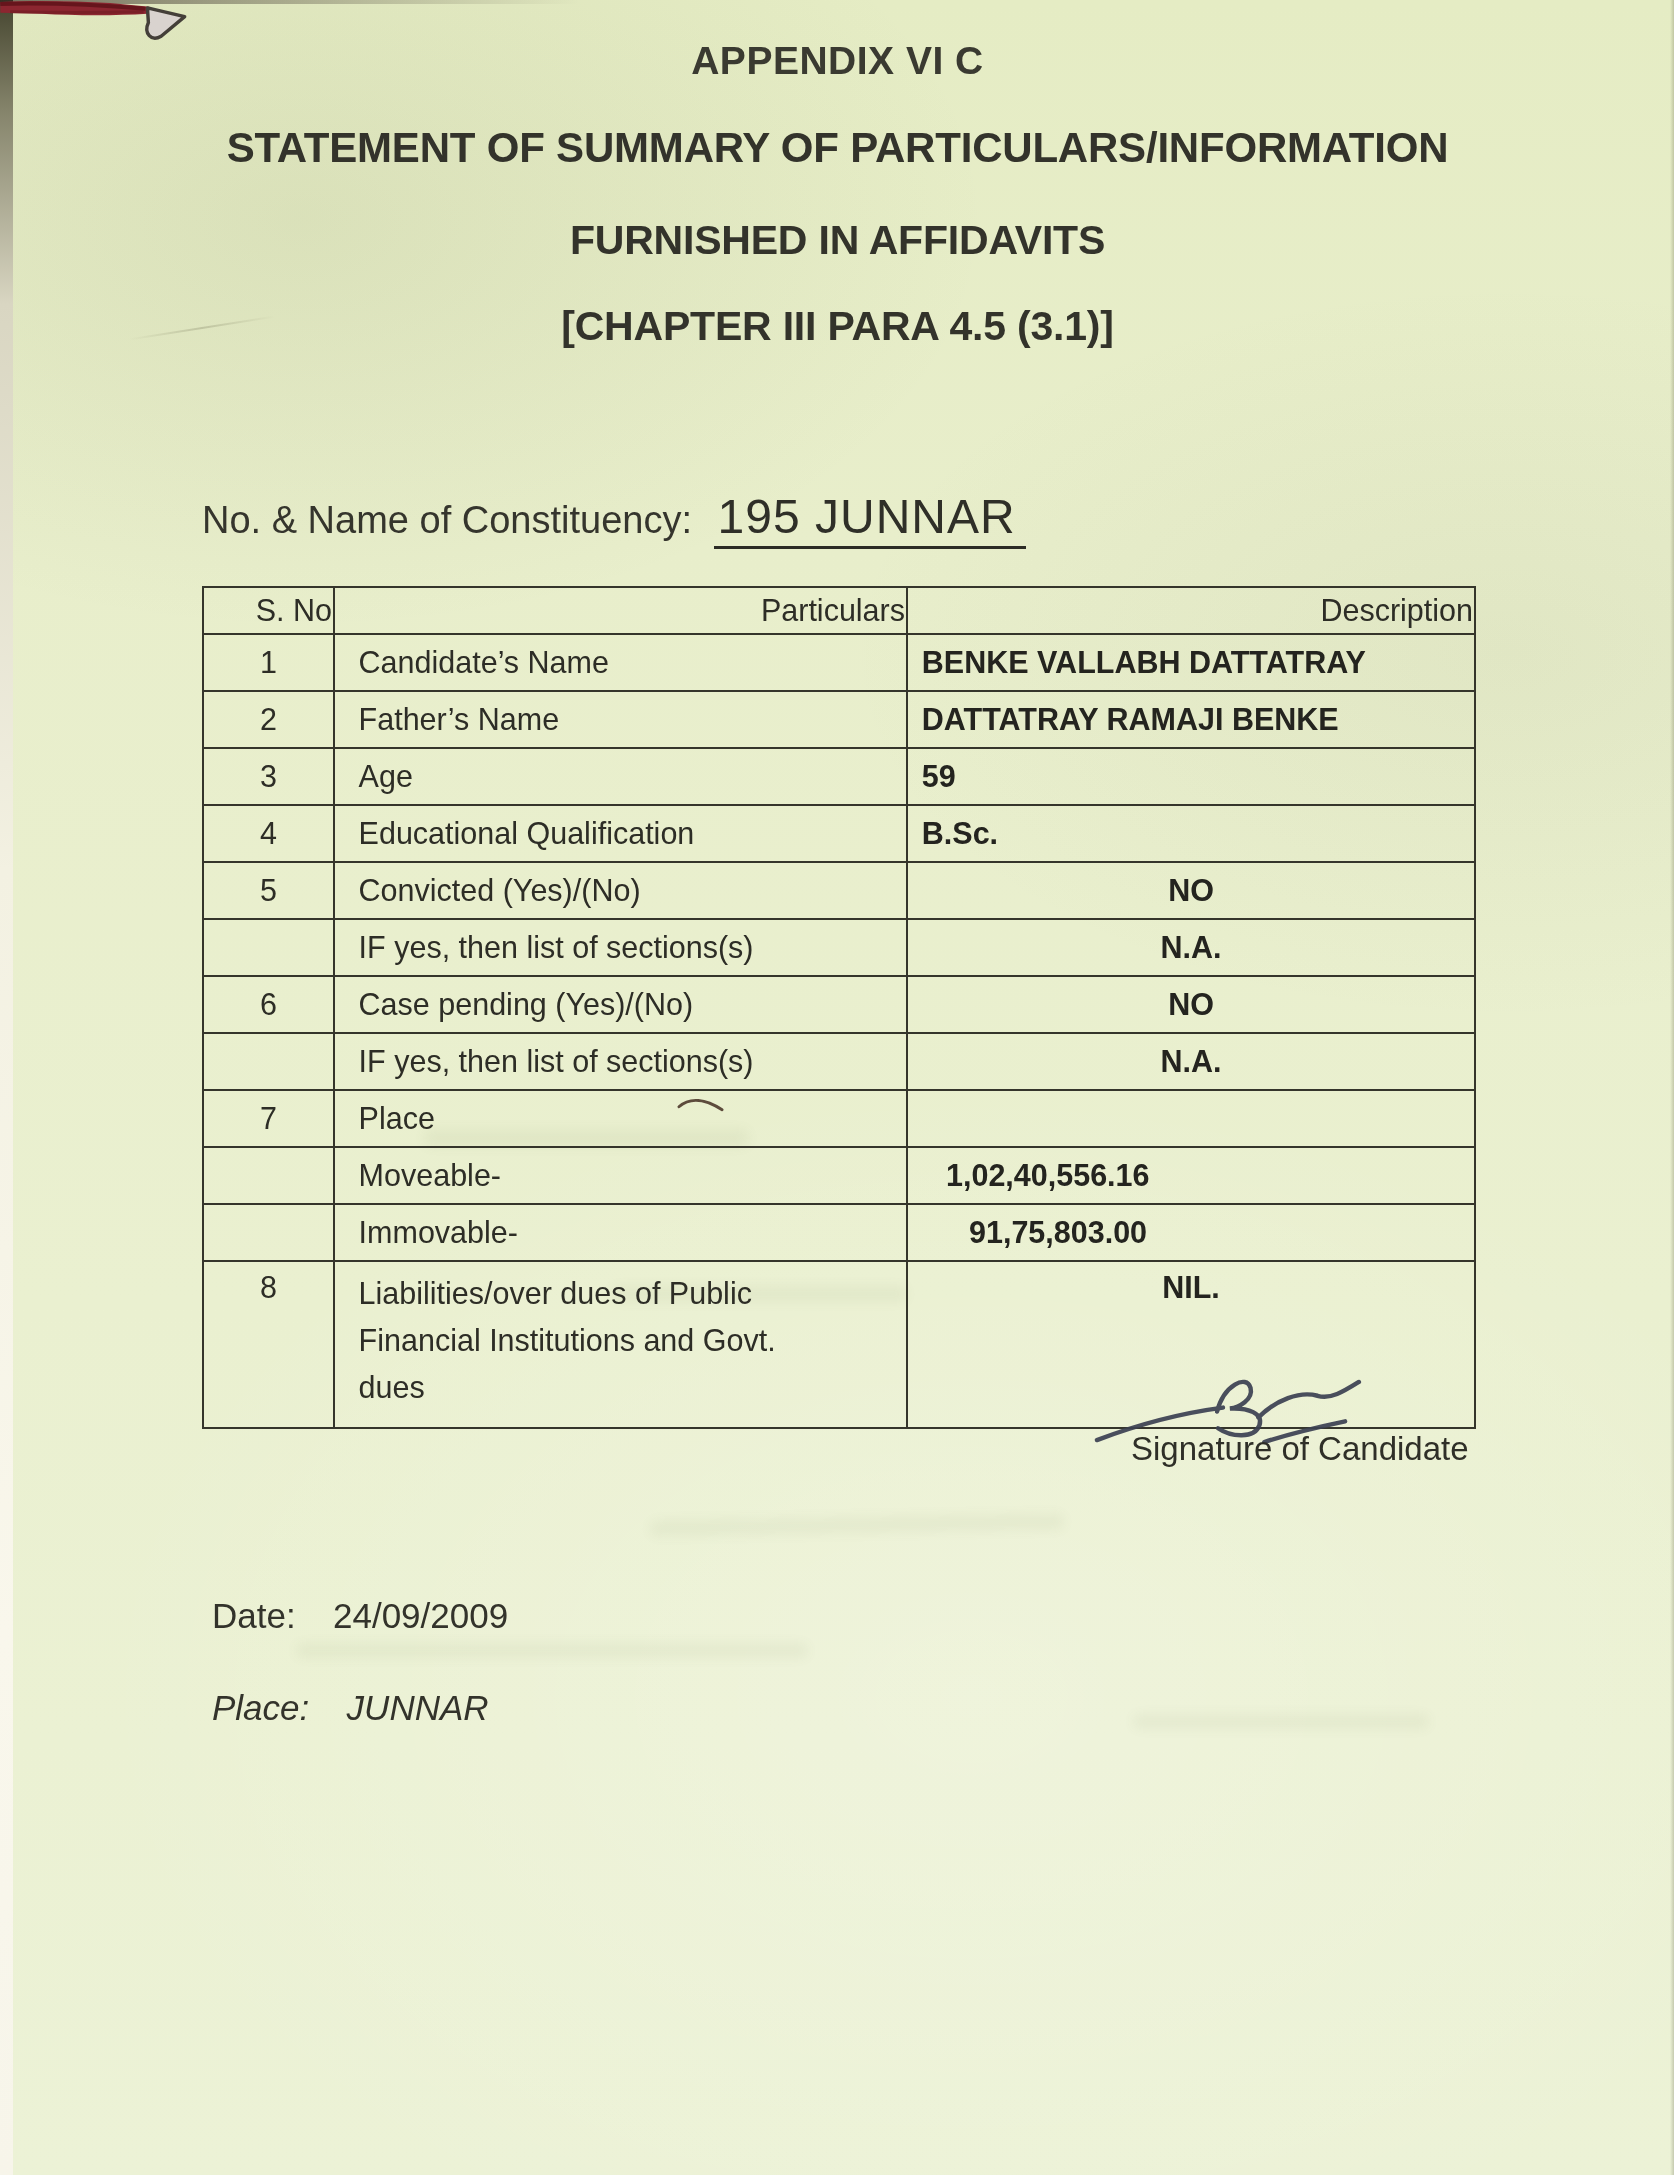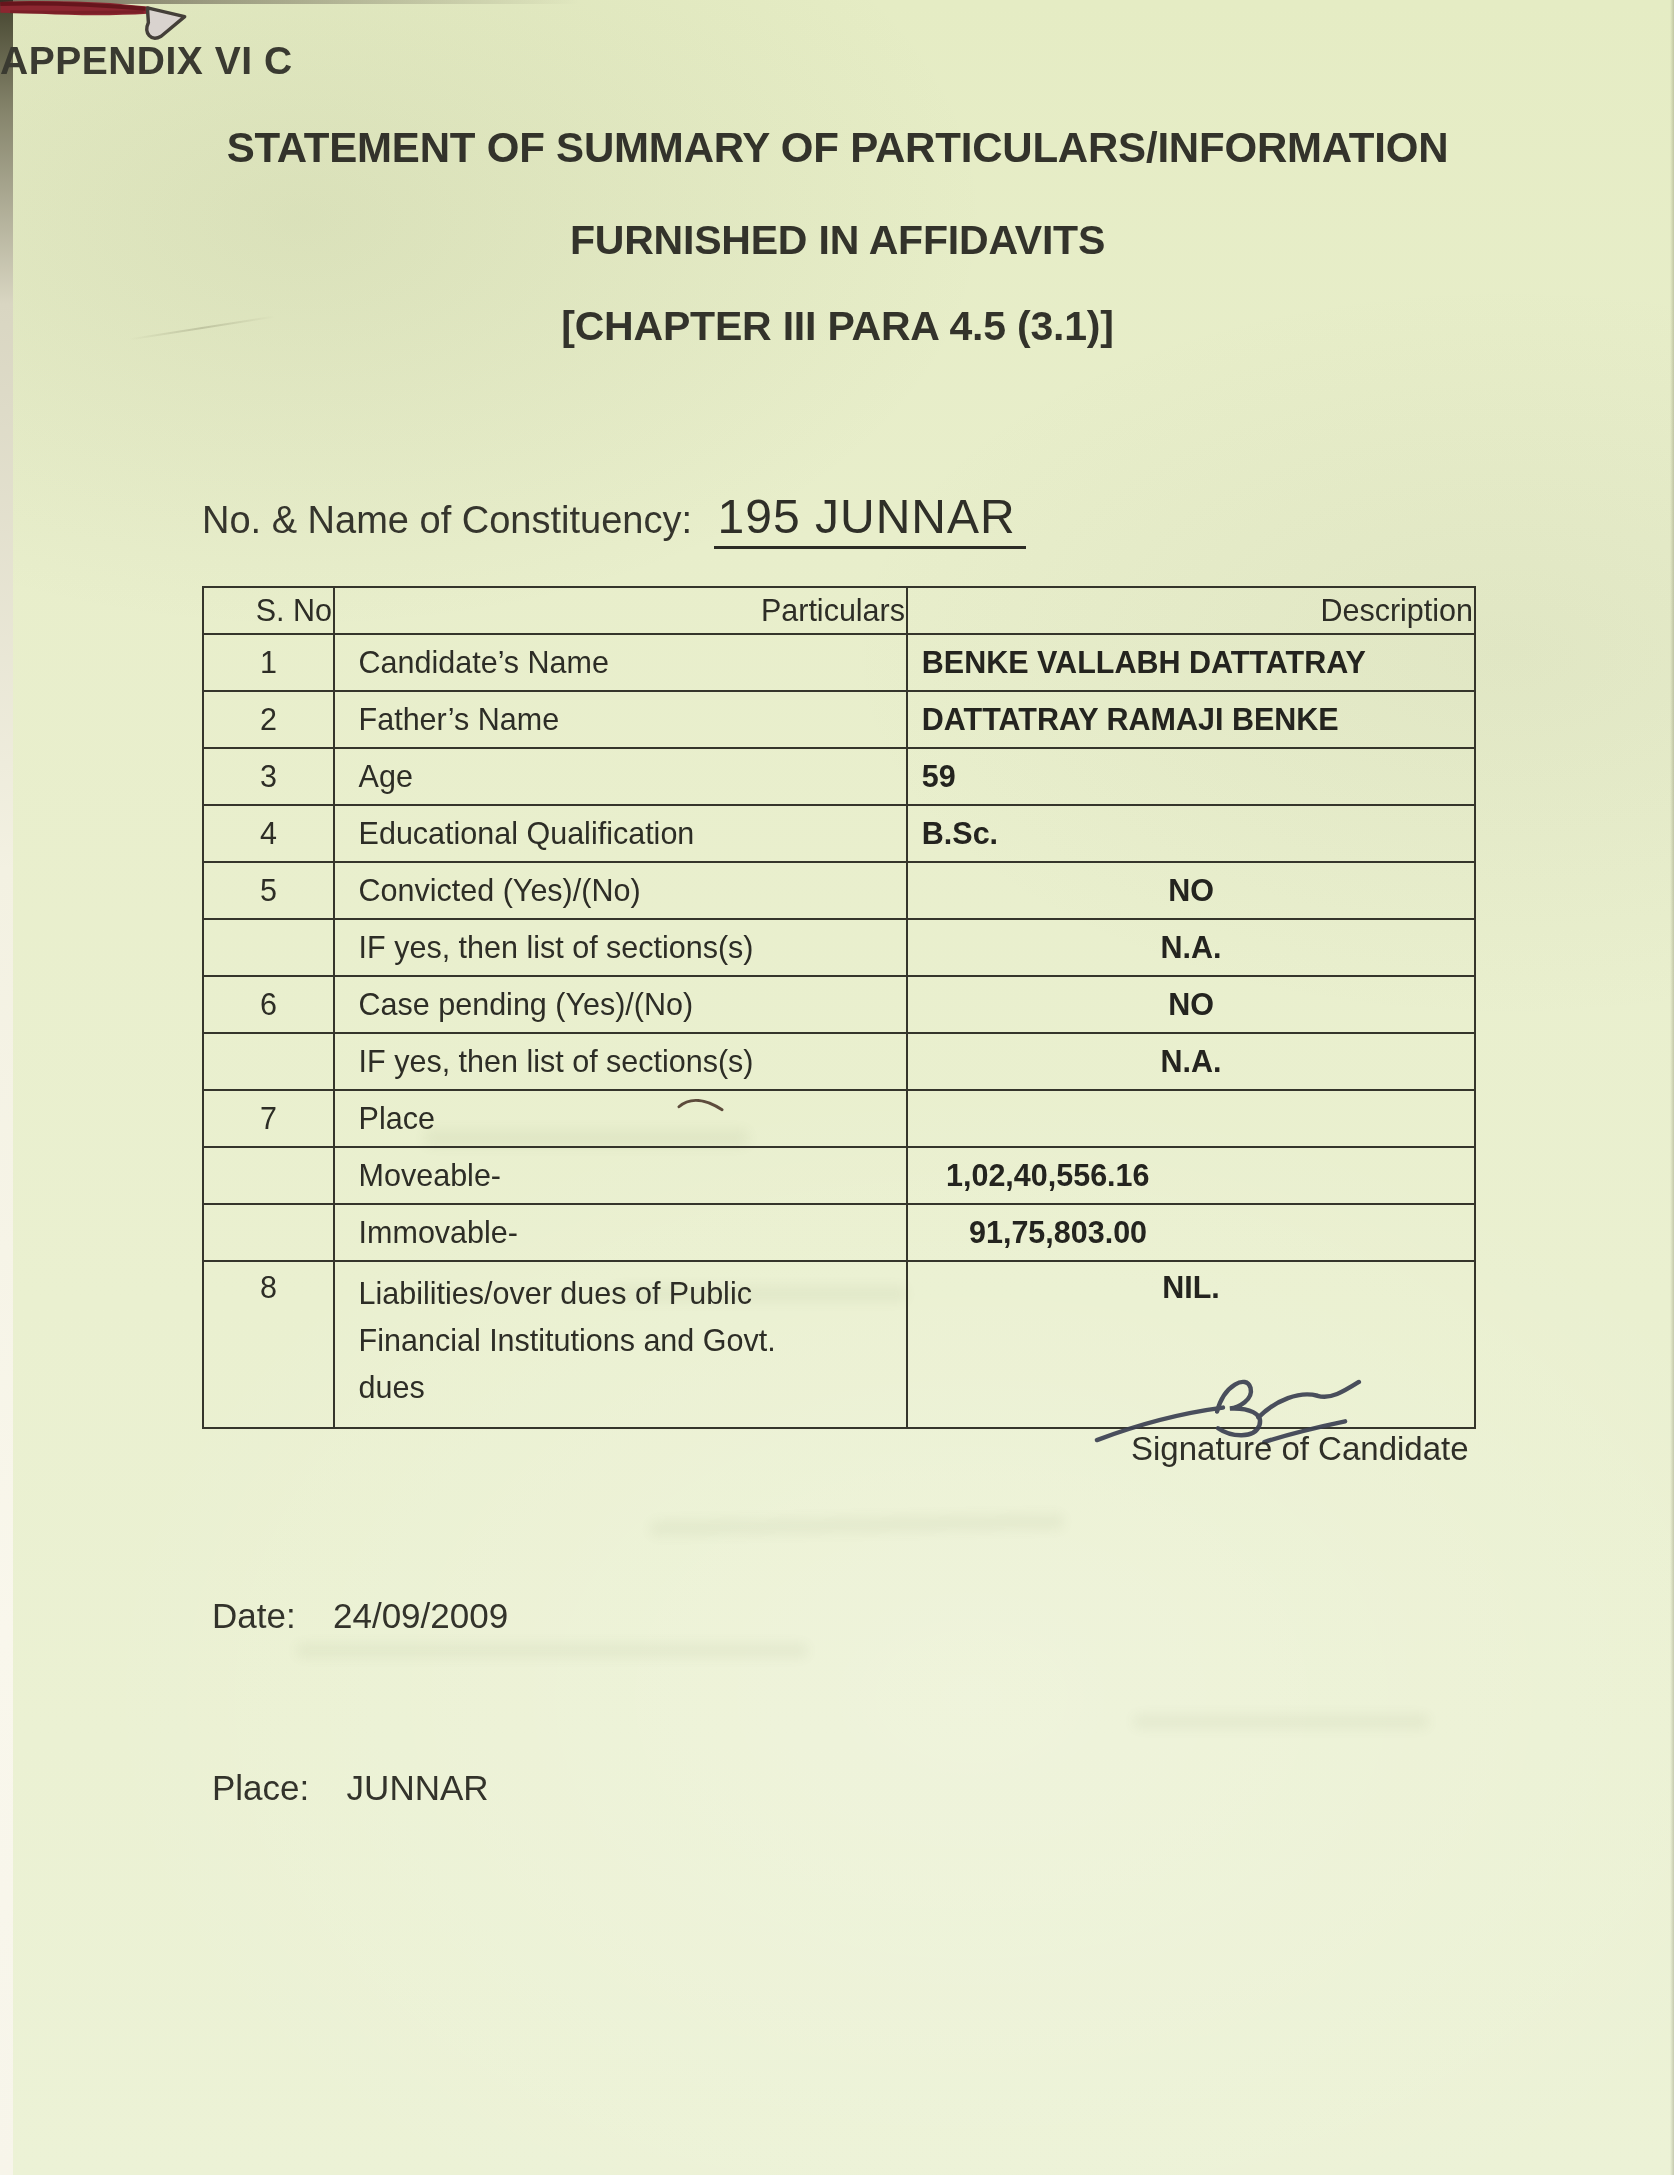--- a/index.html
+++ b/index.html
@@ -32,21 +32,21 @@
     background:linear-gradient(90deg,rgba(45,32,28,0.6),rgba(45,32,28,0) 92%);
   }
   .crease{
     position:absolute;left:128px;top:327px;width:148px;height:2px;
     background:linear-gradient(90deg,rgba(100,100,70,0),rgba(100,100,70,0.25),rgba(100,100,70,0));
     transform:rotate(-9deg);
   }
   .ghost{position:absolute;background:#5a6a3a;filter:blur(5.9px);opacity:0.06;border-radius:5.9px;}
 
   
-  .h-appendix{position:absolute;top:39px;left:0;width:1675px;
+  .h-appendix{position:absolute;top:39px;left:0;width:1675px;text-align:center;
     font-size:39px;font-weight:bold;color:#3a3a31;letter-spacing:0.5px;}
   .h-line{position:absolute;left:0;width:1675px;text-align:center;
     font-size:42px;font-weight:bold;color:#33332b;letter-spacing:-0.2px;}
   .h1{top:124px;} .h2{top:217px;font-size:41px;} .h3{top:303px;font-size:41px;}
 
   
   .constituency{position:absolute;left:202px;top:489px;white-space:nowrap;}
   .constituency .lbl{font-size:38px;color:#35352d;}
   .constituency .val{
     font-size:48px;color:#2f2f28;margin-left:21.7px;letter-spacing:1px;
@@ -81,21 +81,21 @@
 
   
   .sig-svg{position:absolute;left:1091px;top:1367px;}
   .sig-label{position:absolute;left:1131px;top:1430px;font-size:33px;color:#2f2f28;}
 
   
   .meta{position:absolute;left:212px;font-size:35px;color:#33332b;}
   .meta .mlbl{display:inline-block;}
   .meta .mval{display:inline-block;margin-left:27.6px;}
   .meta.date{top:1596px;}
-  .meta.place{top:1768px;}
+  .meta.place{top:1688px;font-style:italic;}
 
   .pen-mark{position:absolute;left:676px;top:1093px;}
   .ribbon{position:absolute;left:0;top:0;}
 </style>
 </head>
 <body>
 
 <div class="paper">
 
   <div class="edge-left"></div>

